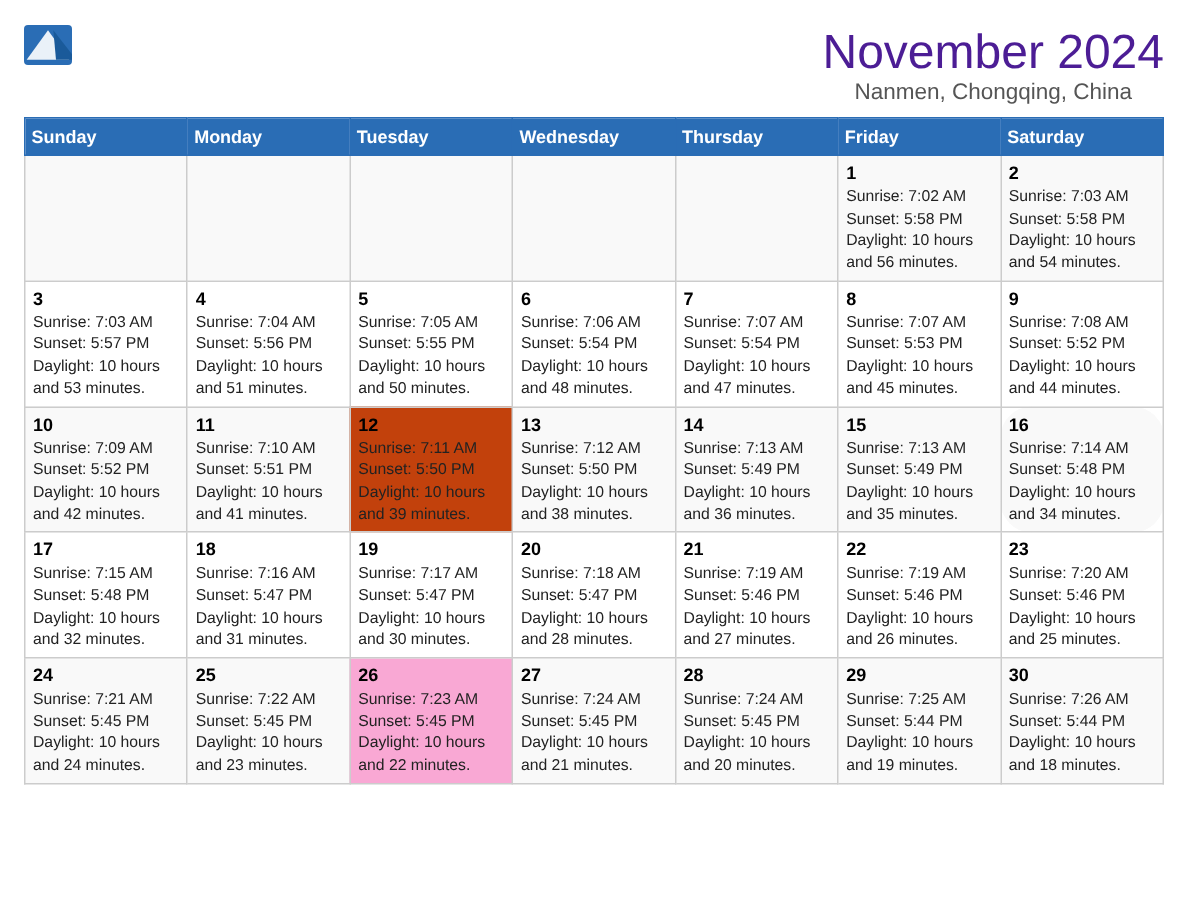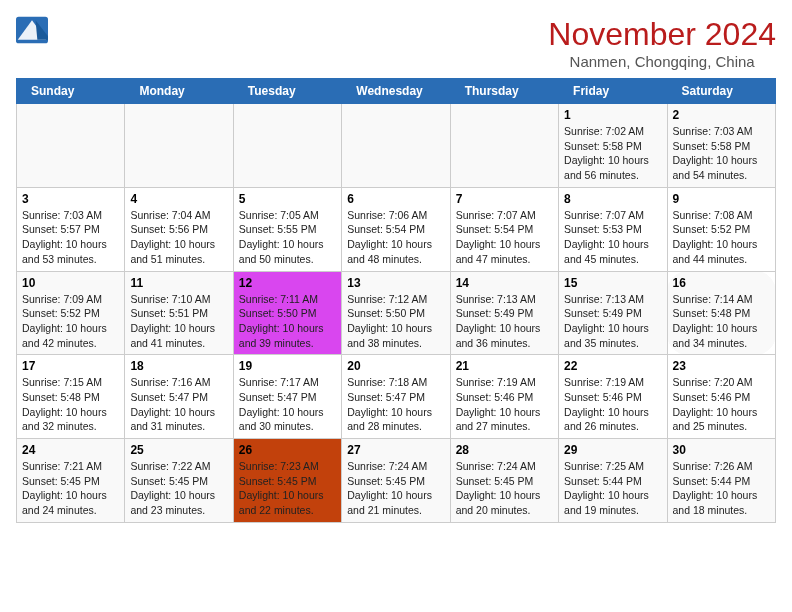--- a/index.html
+++ b/index.html
@@ -31,37 +31,37 @@
     .logo-icon {
       width: 32px;
       height: 28px;
     }
     .title-block {
       text-align: right;
     }
     .month-title {
       font-size: 32px;
       font-weight: normal;
-      color: #b91c1c;
+      color: #4c1d95;
     }
     .location {
       font-size: 15px;
       color: #555;
       text-align: center;
     }
     .calendar {
       width: 100%;
       border-collapse: collapse;
       font-size: 11px;
     }
     .calendar th {
       background: #2a6db5;
       color: #fff;
       text-align: left;
-      padding: 5px 14px;
+      padding: 5px 4px;
       font-size: 12px;
       font-weight: bold;
       border: 1px solid #2a6db5;
     }
     .calendar td {
       border: 1px solid #ccc;
       vertical-align: top;
       padding: 4px 5px;
       width: 107px;
       min-height: 80px;
@@ -162,21 +162,21 @@
       </tr>
       <tr style="background: rgb(249, 249, 249);">
         <td style="background: rgb(249, 249, 249);">
           <span class="day-num">10</span>
           <div class="day-info">Sunrise: 7:09 AM<br>Sunset: 5:52 PM<br>Daylight: 10 hours<br>and 42 minutes.</div>
         </td>
         <td style="background: rgb(249, 249, 249);">
           <span class="day-num">11</span>
           <div class="day-info">Sunrise: 7:10 AM<br>Sunset: 5:51 PM<br>Daylight: 10 hours<br>and 41 minutes.</div>
         </td>
-        <td style="background: #d946ef;">
+        <td style="background: #c2410c;">
           <span class="day-num">12</span>
           <div class="day-info">Sunrise: 7:11 AM<br>Sunset: 5:50 PM<br>Daylight: 10 hours<br>and 39 minutes.</div>
         </td>
         <td style="background: rgb(249, 249, 249);">
           <span class="day-num">13</span>
           <div class="day-info">Sunrise: 7:12 AM<br>Sunset: 5:50 PM<br>Daylight: 10 hours<br>and 38 minutes.</div>
         </td>
         <td style="background: rgb(249, 249, 249);">
           <span class="day-num">14</span>
           <div class="day-info">Sunrise: 7:13 AM<br>Sunset: 5:49 PM<br>Daylight: 10 hours<br>and 36 minutes.</div>
@@ -222,21 +222,21 @@
       </tr>
       <tr style="background: rgb(249, 249, 249);">
         <td style="background: rgb(249, 249, 249);">
           <span class="day-num">24</span>
           <div class="day-info">Sunrise: 7:21 AM<br>Sunset: 5:45 PM<br>Daylight: 10 hours<br>and 24 minutes.</div>
         </td>
         <td style="background: rgb(249, 249, 249);">
           <span class="day-num">25</span>
           <div class="day-info">Sunrise: 7:22 AM<br>Sunset: 5:45 PM<br>Daylight: 10 hours<br>and 23 minutes.</div>
         </td>
-        <td style="background: #c2410c;">
+        <td style="background: #f9a8d4;">
           <span class="day-num">26</span>
           <div class="day-info">Sunrise: 7:23 AM<br>Sunset: 5:45 PM<br>Daylight: 10 hours<br>and 22 minutes.</div>
         </td>
         <td style="background: rgb(249, 249, 249);">
           <span class="day-num">27</span>
           <div class="day-info">Sunrise: 7:24 AM<br>Sunset: 5:45 PM<br>Daylight: 10 hours<br>and 21 minutes.</div>
         </td>
         <td style="background: rgb(249, 249, 249); margin-left: 24px;">
           <span class="day-num">28</span>
           <div class="day-info">Sunrise: 7:24 AM<br>Sunset: 5:45 PM<br>Daylight: 10 hours<br>and 20 minutes.</div>

